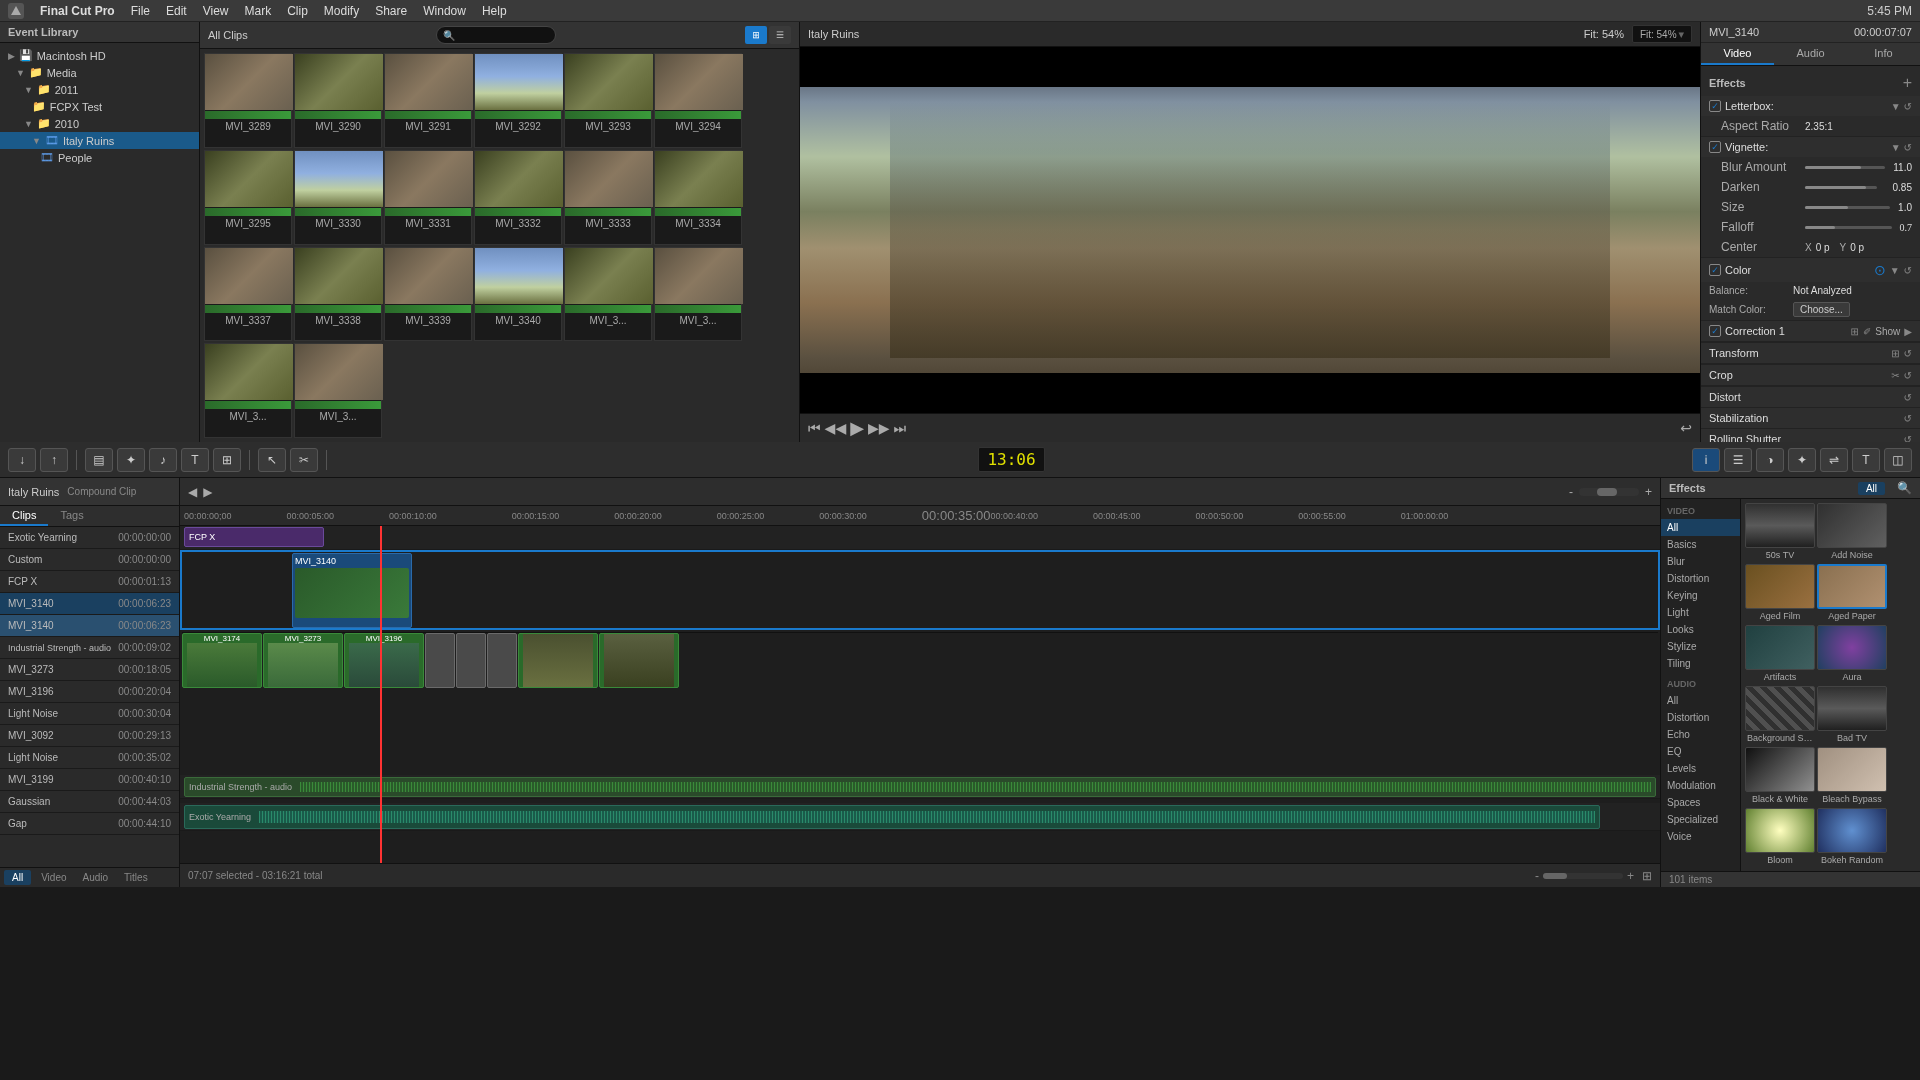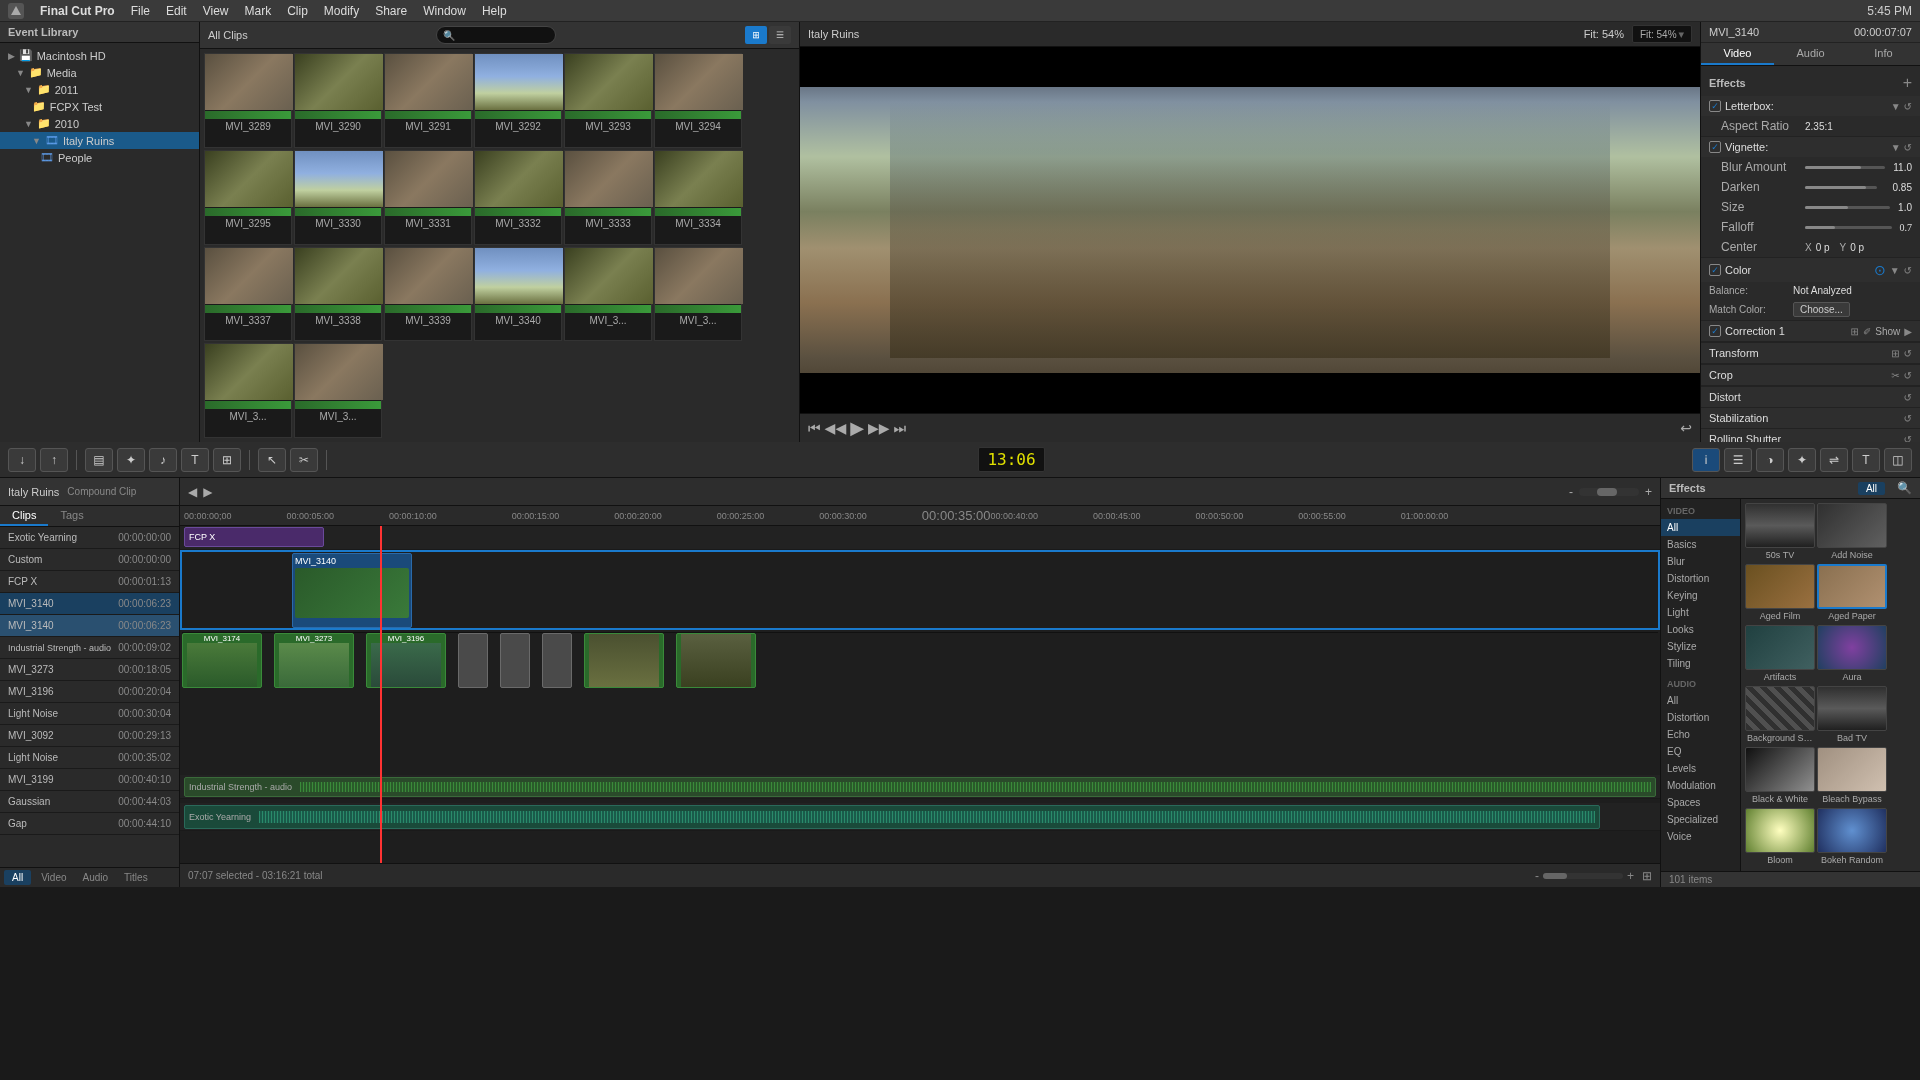--- a/index.html
+++ b/index.html
@@ -673,21 +673,21 @@
           <span style="font-size:9px;">FCP X</span>
         </div>
       </div>
 
       <div class="timeline-track" style="height:80px;background:#1e1e1e;border:2px solid #1a7acc;position:relative;">
         <div class="timeline-clip clip-blue" style="left:110px;width:120px;height:75px;top:1px;display:flex;flex-direction:column;align-items:flex-start;justify-content:flex-start;padding:2px;">
           <span style="font-size:9px;color:#fff;">MVI_3140</span>
           <div style="width:100%;height:50px;background:linear-gradient(135deg,#2a5a2a,#3a7a3a);margin-top:2px;border-radius:2px;"></div>
         </div>
 
-        <div style="position:absolute;top:80px;left:0;right:0;height:60px;background:#1e1e1e;border-top:1px solid #111;display:flex;gap:12px;overflow:hidden;">
+        <div style="position:absolute;top:80px;left:0;right:0;height:60px;background:#1e1e1e;border-top:1px solid #111;display:flex;gap:1px;overflow:hidden;">
           <div class="timeline-clip clip-green" style="position:relative;left:auto;top:auto;width:80px;height:55px;display:flex;flex-direction:column;">
             <span style="font-size:8px;">MVI_3174</span>
             <div style="width:100%;flex:1;background:linear-gradient(to bottom,#4a7a3a,#2a5a2a);"></div>
           </div>
           <div class="timeline-clip clip-green" style="position:relative;left:auto;top:auto;width:80px;height:55px;display:flex;flex-direction:column;">
             <span style="font-size:8px;">MVI_3273</span>
             <div style="width:100%;flex:1;background:linear-gradient(to bottom,#5a8a4a,#3a6a3a);"></div>
           </div>
           <div class="timeline-clip clip-green" style="position:relative;left:auto;top:auto;width:80px;height:55px;display:flex;flex-direction:column;">
             <span style="font-size:8px;">MVI_3196</span>

